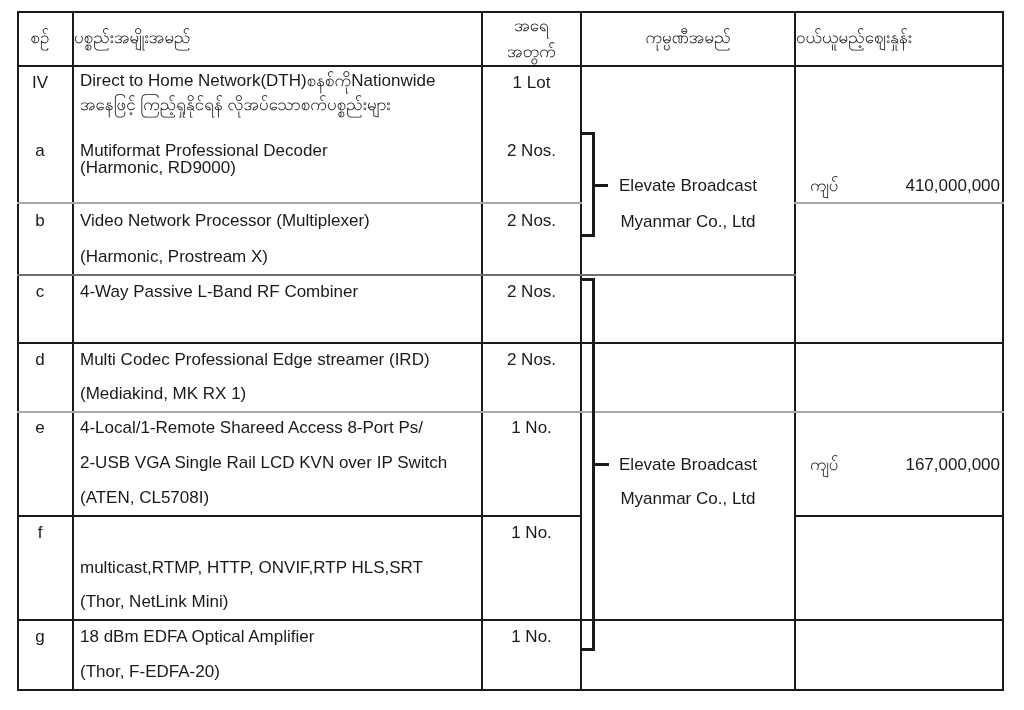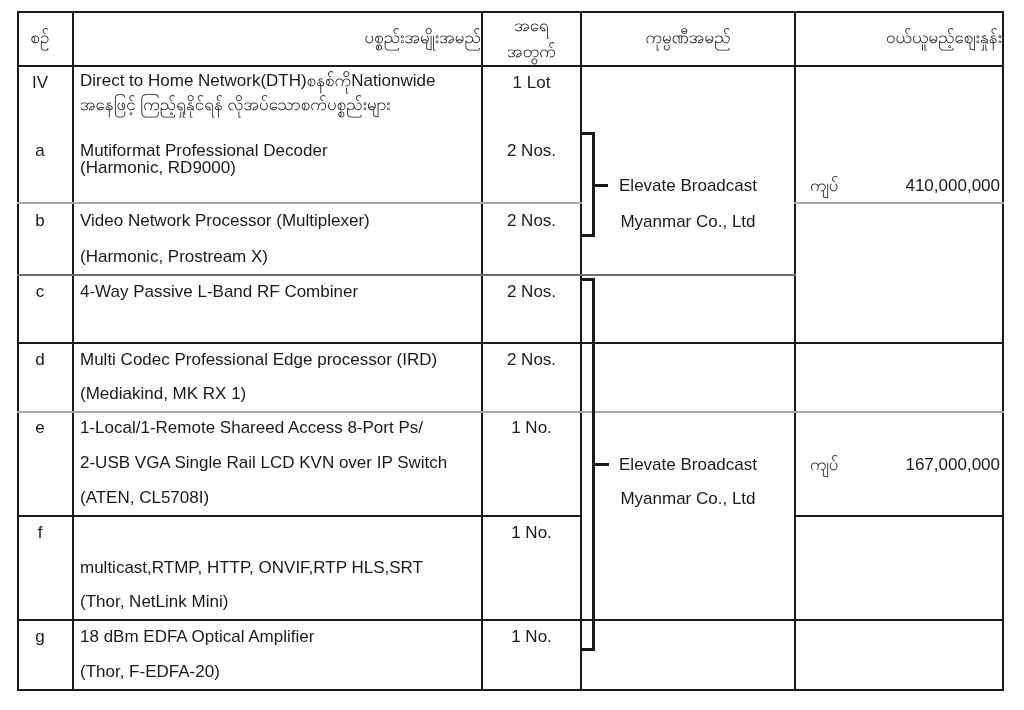--- a/index.html
+++ b/index.html
@@ -15,21 +15,21 @@
   .vl{position:absolute;top:11px;height:680px;width:2px;background:#1a1a1a;}
   
   .hl{position:absolute;height:2px;background:#1a1a1a;}
   .hl.gray{background:#a8a8a8;}
   .hl.mid{background:#6f6f6f;}
   
   .cell{
     position:absolute;height:34px;line-height:34px;
     font-size:17px;white-space:nowrap;
   }
-  .center{text-align:right;}
+  .center{text-align:left;}
   .right{text-align:right;}
   .no-col{left:17px;width:46px;text-align:center;}
   .item-col{left:80px;}
   .qty-col{left:483px;width:97px;text-align:center;}
   .company-col{left:582px;width:212px;text-align:center;}
   
   .br{position:absolute;background:#1a1a1a;}
 </style>
 </head>
 <body>
@@ -75,26 +75,26 @@
   <div class="cell no-col" style="top:204px">b</div>
   <div class="cell item-col" style="top:204px">Video Network Processor (Multiplexer)</div>
   <div class="cell item-col" style="top:240px">(Harmonic, Prostream X)</div>
   <div class="cell qty-col" style="top:204px">2 Nos.</div>
 
   <div class="cell no-col" style="top:275px">c</div>
   <div class="cell item-col" style="top:275px">4-Way Passive L-Band RF Combiner</div>
   <div class="cell qty-col" style="top:275px">2 Nos.</div>
 
   <div class="cell no-col" style="top:343px">d</div>
-  <div class="cell item-col" style="top:343px">Multi Codec Professional Edge processor (IRD)</div>
+  <div class="cell item-col" style="top:343px">Multi Codec Professional Edge streamer (IRD)</div>
   <div class="cell item-col" style="top:377px">(Mediakind, MK RX 1)</div>
   <div class="cell qty-col" style="top:343px">2 Nos.</div>
 
   <div class="cell no-col" style="top:411px">e</div>
-  <div class="cell item-col" style="top:411px">1-Local/1-Remote Shareed Access 8-Port Ps/</div>
+  <div class="cell item-col" style="top:411px">4-Local/1-Remote Shareed Access 8-Port Ps/</div>
   <div class="cell item-col" style="top:446px">2-USB VGA Single Rail LCD KVN over IP Switch</div>
   <div class="cell item-col" style="top:481px">(ATEN, CL5708I)</div>
   <div class="cell qty-col" style="top:411px">1 No.</div>
 
   <div class="cell no-col" style="top:516px">f</div>
   <div class="cell item-col" style="top:585px">(Thor, NetLink Mini)</div>
   <div class="cell item-col" style="top:551px">multicast,RTMP, HTTP, ONVIF,RTP HLS,SRT</div>
   <div class="cell qty-col" style="top:516px">1 No.</div>
 
   <div class="cell no-col" style="top:620px">g</div>

